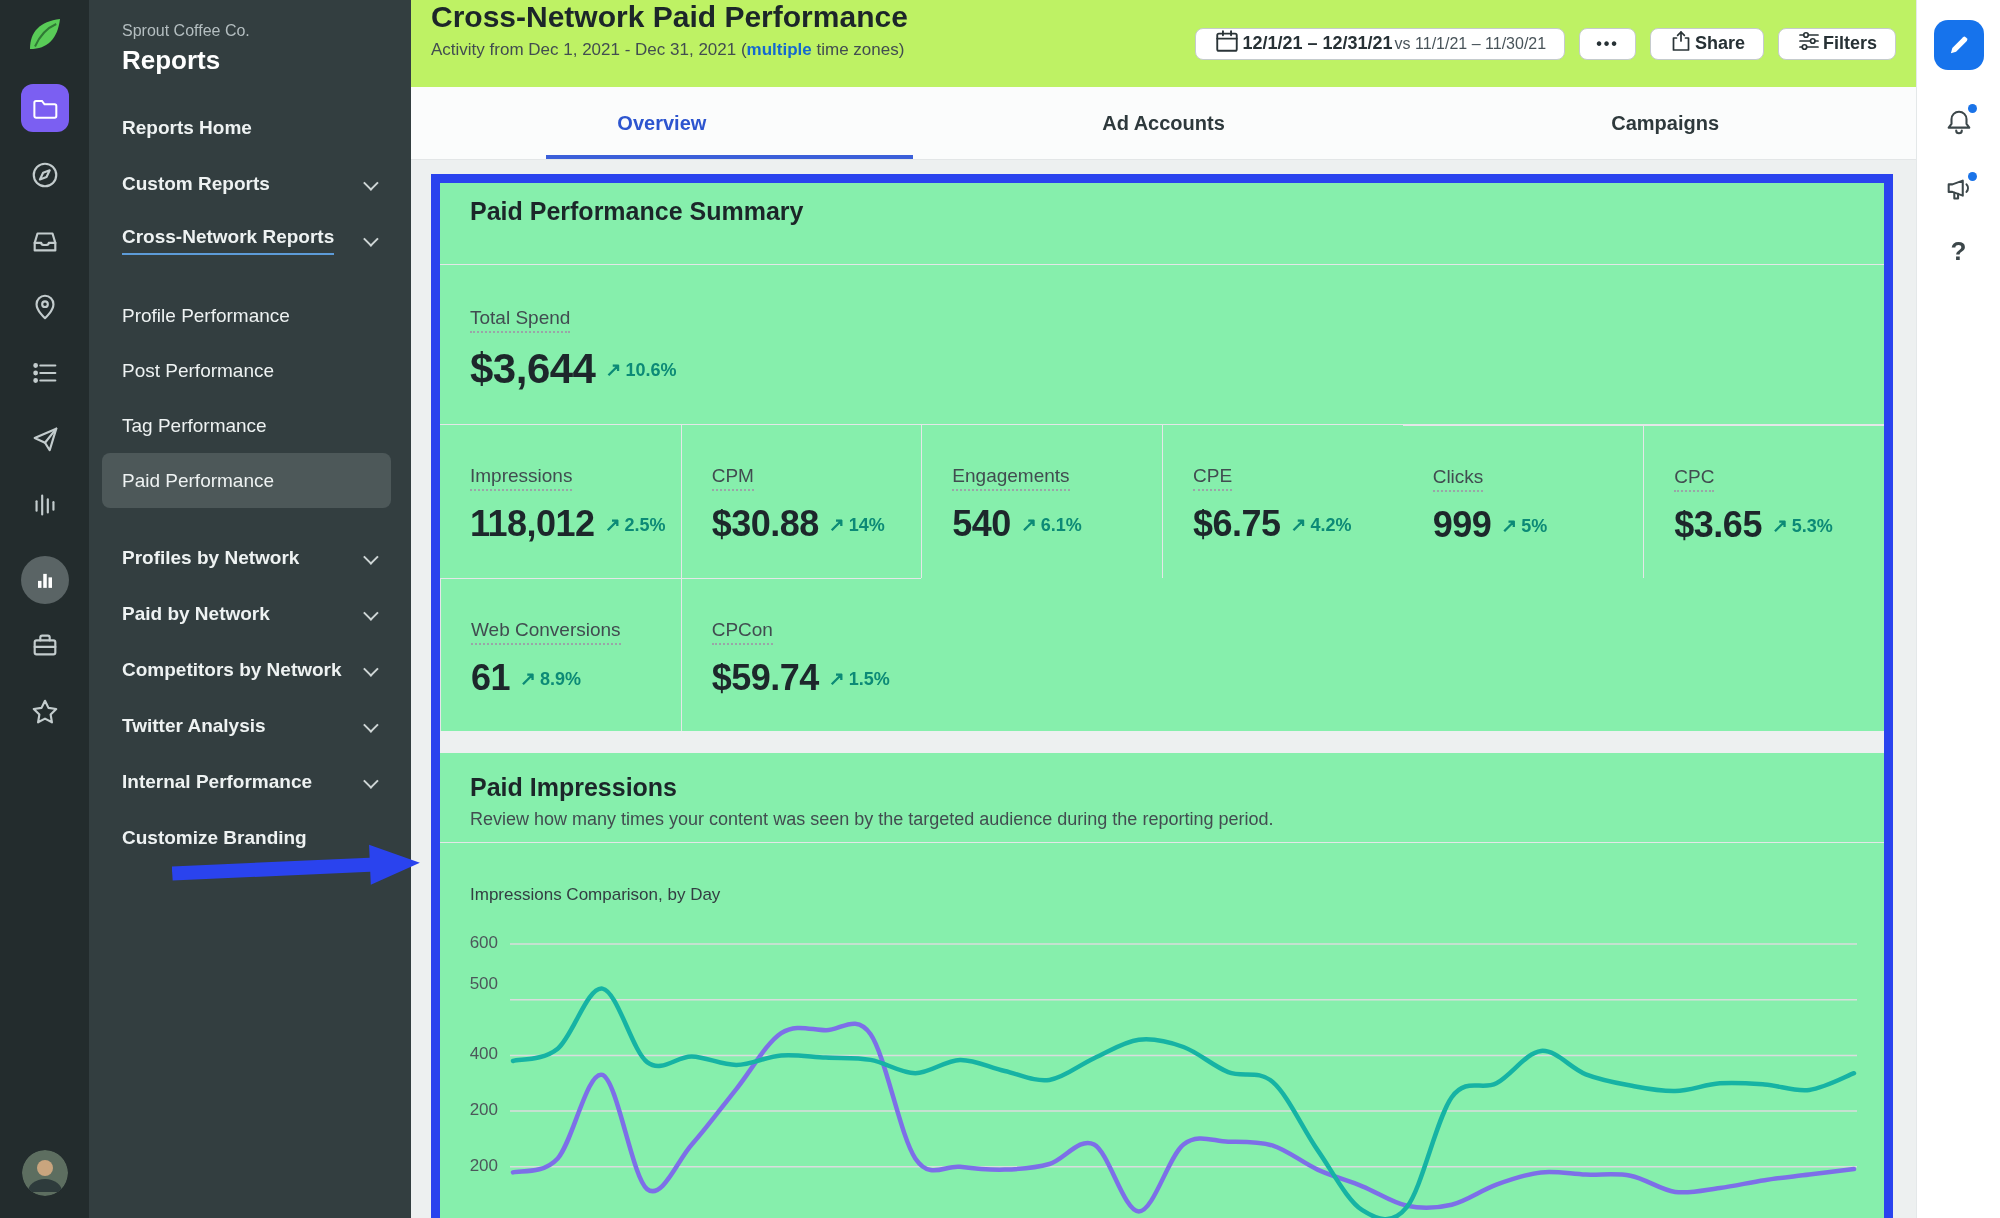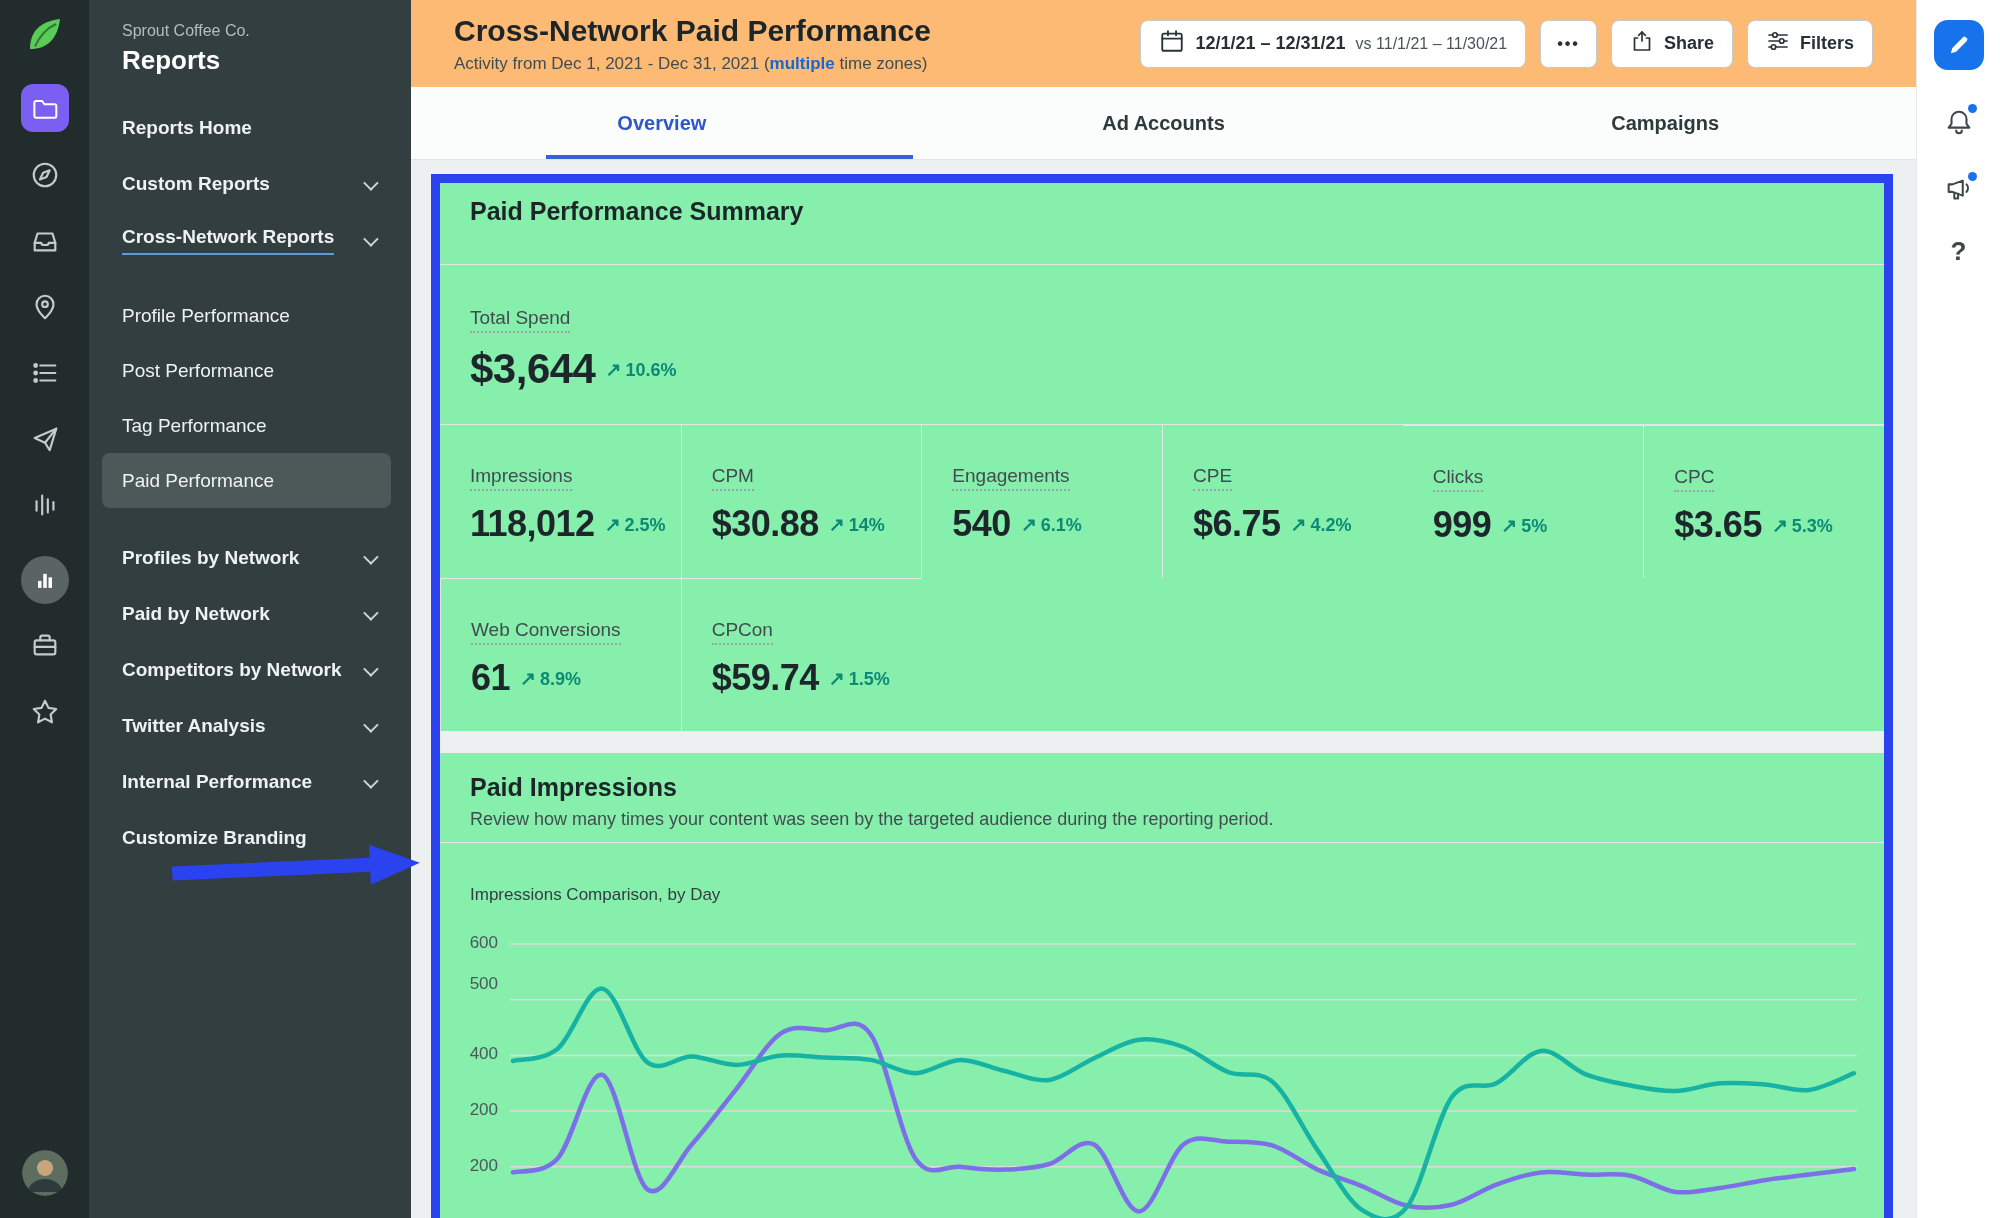--- a/index.html
+++ b/index.html
@@ -25,26 +25,26 @@
   .sb-item{height:56px;display:flex;align-items:center;justify-content:space-between;padding:0 36px 0 33px;font-size:19px;font-weight:bold;cursor:pointer}
   .sb-item .lbl{line-height:1.25}
   .sb-item.open .lbl{border-bottom:2px solid #5d9bd8;padding-bottom:4px}
   .chev{width:11px;height:11px;border-right:2.5px solid #cfd6d6;border-bottom:2.5px solid #cfd6d6;transform:rotate(45deg) translateY(-2px);flex-shrink:0;margin-left:10px}
   .sb-sub{margin:20px 20px 22px 13px}
   .sb-sub-item{height:55px;display:flex;align-items:center;padding-left:20px;font-size:19px;border-radius:8px;cursor:pointer;font-weight:400}
   .sb-sub-item.selected{background:#4d5859;font-weight:400}
 
   
   .main{flex:1;display:flex;flex-direction:column;background:#edf0f0;position:relative;min-width:0}
-  .page-header{height:87px;background:#fdba74;display:flex;align-items:center;justify-content:space-between;padding:0 43px;flex-shrink:0}
+  .page-header{height:87px;background:#bef264;display:flex;justify-content:space-between;padding:0 20px;flex-shrink:0}
   .ph-title{font-size:30px;font-weight:bold;color:#1c2629}
   .ph-sub{font-size:17px;color:#424d50;margin-top:6px}
   .ph-sub .link{color:#1569cf;font-weight:bold;cursor:pointer}
   .hdr-actions{display:flex;align-items:center;gap:14px}
-  .btn{height:48px;border:1.5px solid #c5cbcd;border-radius:8px;background:#fff;display:flex;align-items:center;gap:10px;padding:0 18px;font-size:18px;font-weight:bold;color:#273135;cursor:pointer;white-space:nowrap}
+  .btn{height:32px;border:1.5px solid #c5cbcd;border-radius:8px;background:#fff;display:flex;align-items:center;gap:2px;padding:0 18px;font-size:18px;font-weight:bold;color:#273135;cursor:pointer;white-space:nowrap}
   .btn svg{stroke:#2a3437;fill:none;stroke-width:2.3;stroke-linecap:round;stroke-linejoin:round}
   .btn .cmp{font-weight:400;font-size:16px;color:#49545a}
   .btn.icon-only{padding:0 16px;letter-spacing:2px;font-size:16px}
 
   .tabbar{height:73px;background:#fbfcfc;border-bottom:1px solid #e3e6e7;display:flex;flex-shrink:0}
   .tab{flex:1;display:flex;align-items:center;justify-content:center;font-size:20px;font-weight:bold;color:#2e393c;position:relative;cursor:pointer}
   .tab.active{color:#2d55cf}
   .tab.active::after{content:"";position:absolute;left:27%;right:0;bottom:0;height:4px;background:#3b5fd9}
 
   .content{flex:1;position:relative}

